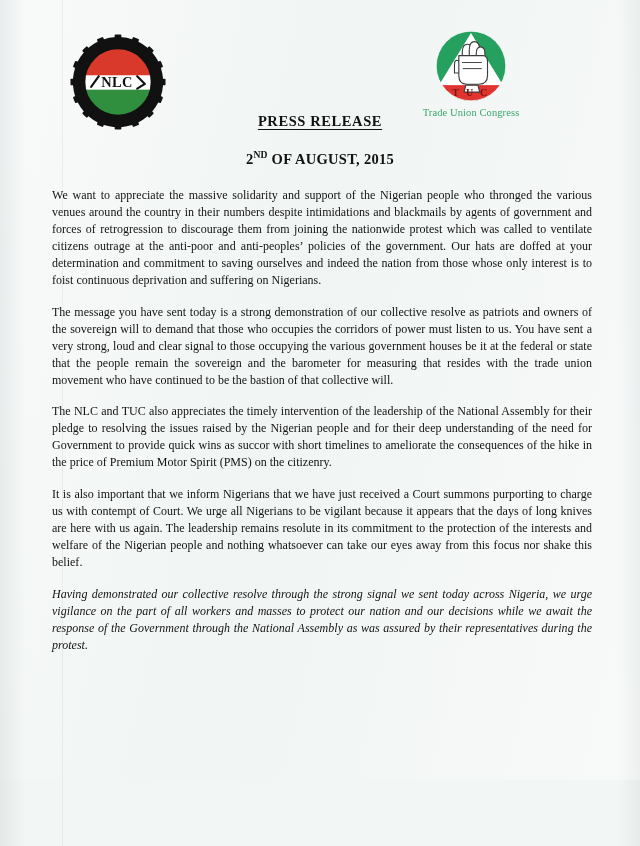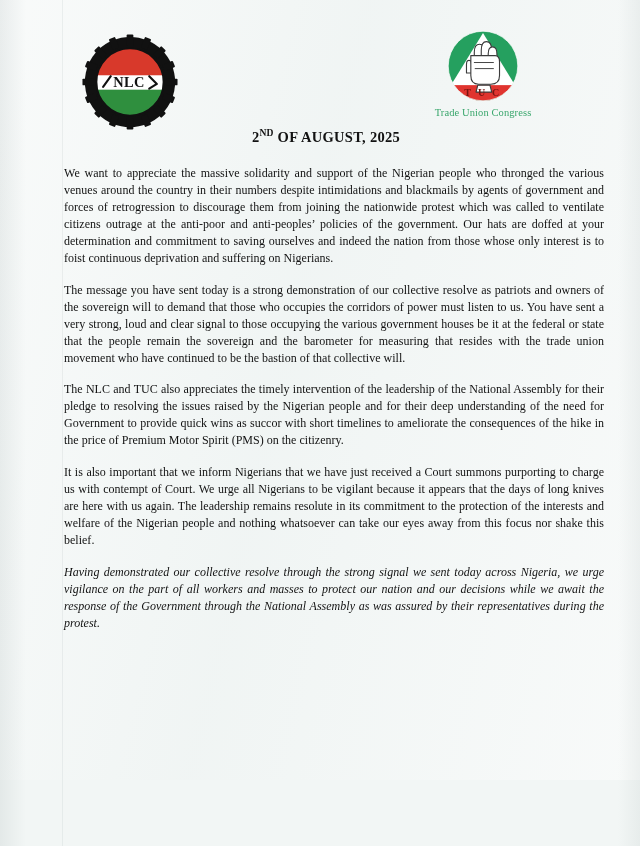--- a/index.html
+++ b/index.html
@@ -17,21 +17,20 @@
     position: relative;
   }
   .page {
     position: relative;
     width: 640px;
     height: 780px;
     background:
       linear-gradient(103deg, rgba(255,255,255,0.55) 0%, rgba(238,244,243,0.25) 45%, rgba(255,255,255,0.5) 100%),
       #f1f5f4;
     box-sizing: border-box;
-    padding-left: 12px;
   }
   
   .scan-shade-left {
     position: absolute;
     left: 0; top: 0;
     width: 26px; height: 846px;
     background: linear-gradient(to right, rgba(150,165,165,0.16), rgba(255,255,255,0));
     pointer-events: none;
   }
   .scan-shade-right {
@@ -221,22 +220,25 @@
           </g>
           <circle cx="50" cy="46" r="40" fill="none" stroke="#ffffff" stroke-width="0.8"></circle>
           <text x="50" y="81" text-anchor="middle" font-family="Liberation Serif, serif" font-size="11.5" font-weight="bold" fill="#7a1410" letter-spacing="2.6">T U C</text>
         </svg>
       </div>
       <div class="tuc-caption">Trade Union Congress</div>
     </div>
   </div>
 
   <div class="titles">
+    <div>
+      <span class="press-release">PRESS RELEASE</span>
+    </div>
     <div class="date-line">
-      <span>2</span><sup>ND</sup><span> OF AUGUST, 2025</span>
+      <span>2</span><sup>ND</sup><span> OF AUGUST, 2015</span>
     </div>
   </div>
 
   <div class="body-copy">
     <p>We want to appreciate the massive solidarity and support of the Nigerian people who thronged the various venues around the country in their numbers despite intimidations and blackmails by agents of government and forces of retrogression to discourage them from joining the nationwide protest which was called to ventilate citizens outrage at the anti-poor and anti-peoples’ policies of the government. Our hats are doffed at your determination and commitment to saving ourselves and indeed the nation from those whose only interest is to foist continuous deprivation and suffering on Nigerians.</p>
     <p>The message you have sent today is a strong demonstration of our collective resolve as patriots and owners of the sovereign will to demand that those who occupies the corridors of power must listen to us. You have sent a very strong, loud and clear signal to those occupying the various government houses be it at the federal or state that the people remain the sovereign and the barometer for measuring that resides with the trade union movement who have continued to be the bastion of that collective will.</p>
     <p>The NLC and TUC also appreciates the timely intervention of the leadership of the National Assembly for their pledge to resolving the issues raised by the Nigerian people and for their deep understanding of the need for Government to provide quick wins as succor with short timelines to ameliorate the consequences of the hike in the price of Premium Motor Spirit (PMS) on the citizenry.</p>
     <p>It is also important that we inform Nigerians that we have just received a Court summons purporting to charge us with contempt of Court. We urge all Nigerians to be vigilant because it appears that the days of long knives are here with us again. The leadership remains resolute in its commitment to the protection of the interests and welfare of the Nigerian people and nothing whatsoever can take our eyes away from this focus nor shake this belief.</p>
     <p>Having demonstrated our collective resolve through the strong signal we sent today across Nigeria, we urge vigilance on the part of all workers and masses to protect our nation and our decisions while we await the response of the Government through the National Assembly as was assured by their representatives during the protest.</p>
   </div>

